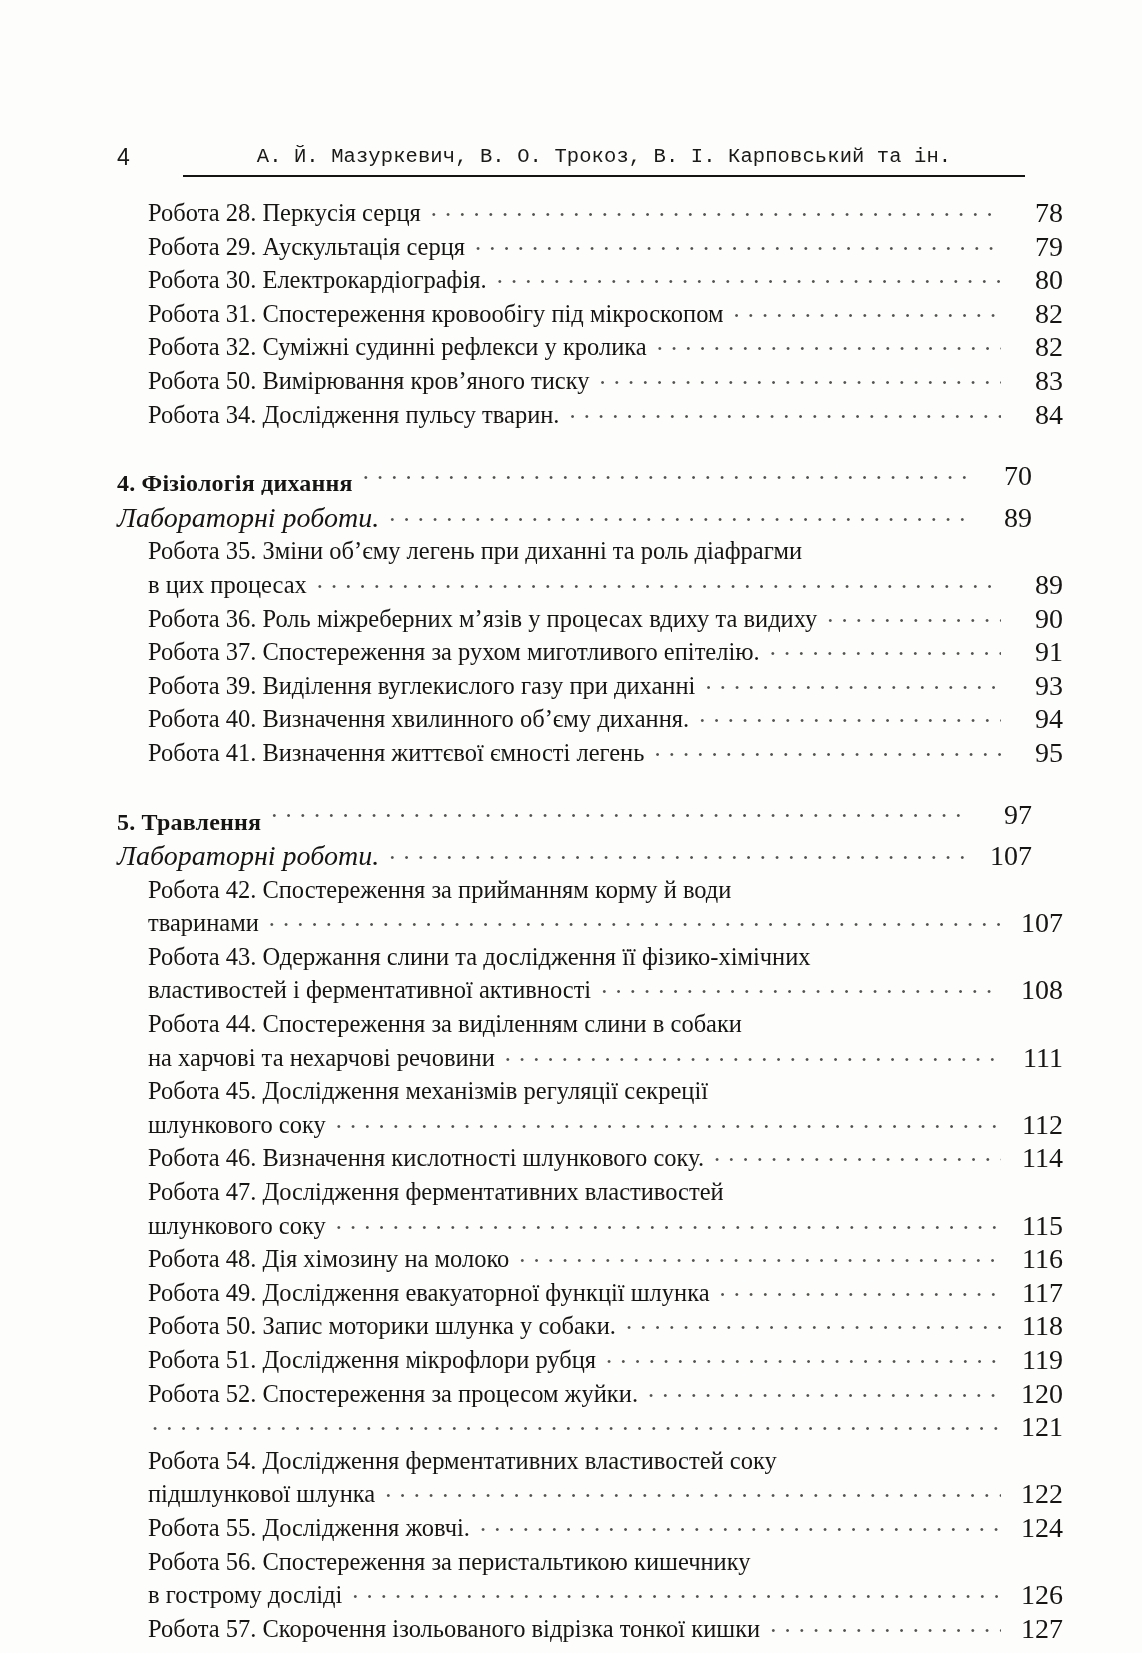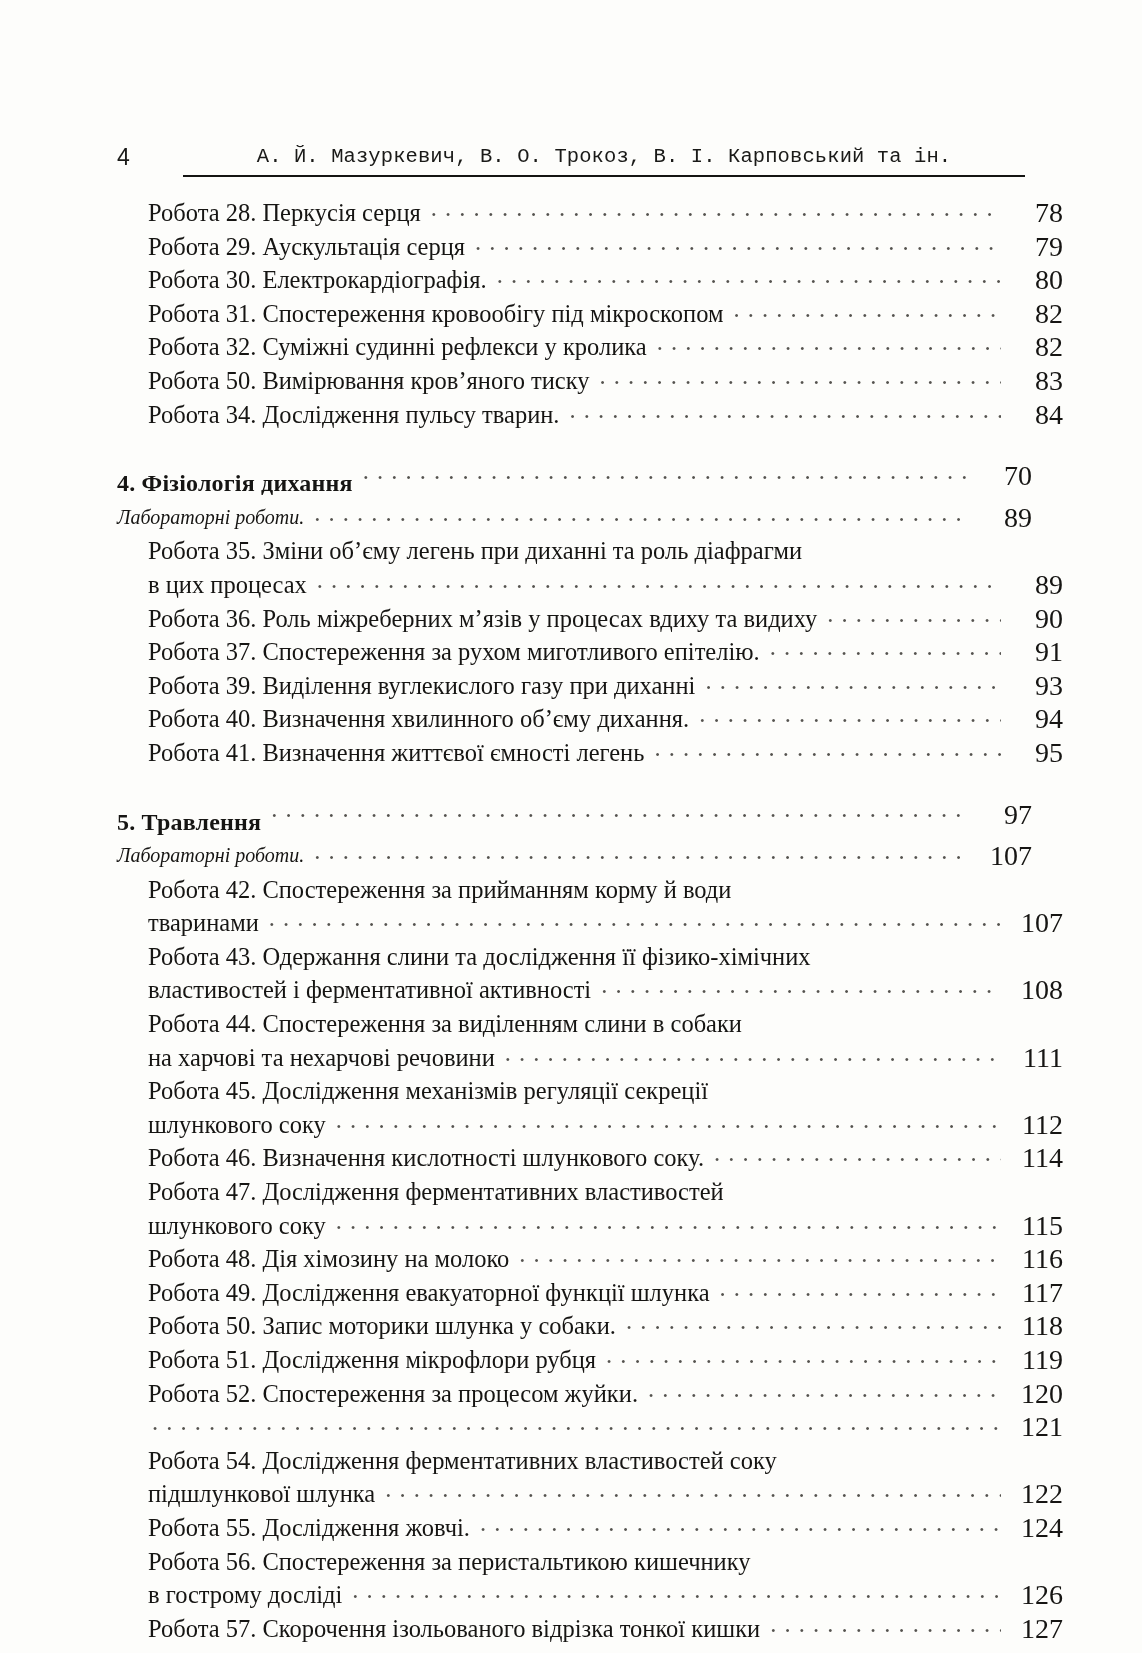--- a/index.html
+++ b/index.html
@@ -119,21 +119,21 @@
 
   
   .lvl-section .toc-label {
     font-weight: bold;
     font-size: 24px;
     letter-spacing: 0.2px;
     margin-top: 16px;
   }
   .lvl-sub .toc-label {
     font-style: italic;
-    font-size: 20px;
+    font-size: 28px;
   }
   .lvl-work {
     padding-left: 31px;
   }
   .lvl-work.cont {
     padding-left: 31px;
   }
   .spacer-md { height: 20px; }
 </style>
 </head>

